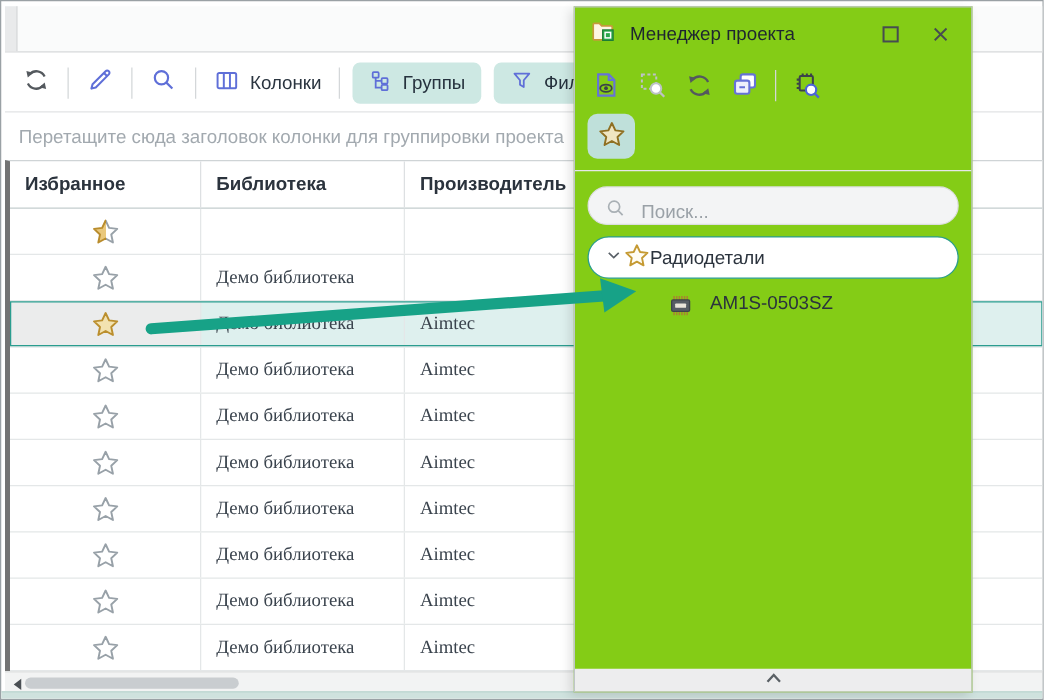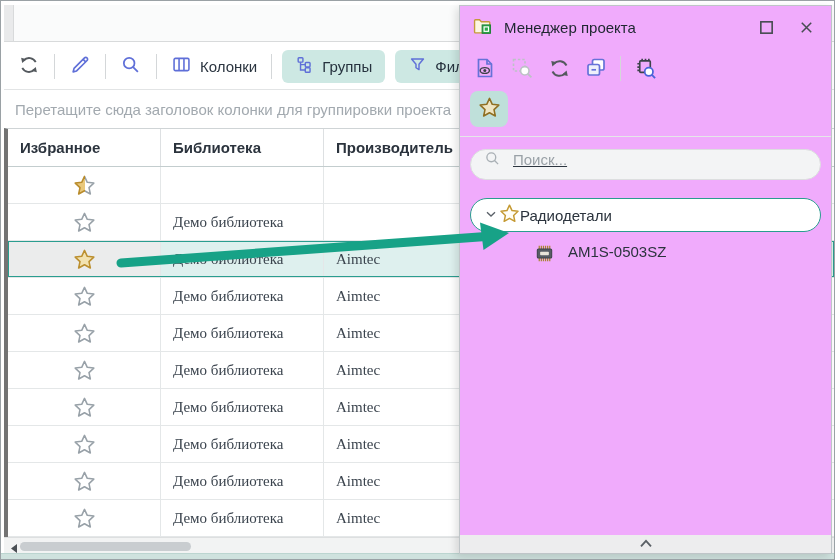--- a/index.html
+++ b/index.html
@@ -29,32 +29,32 @@
   .td{display:flex;align-items:center;padding-left:12px;color:#3a434d;border-right:1px solid #e4e7e8;overflow:hidden;white-space:nowrap;font-family:Liberation Serif, serif;}
   .td.fav{justify-content:center;padding-left:0;}
   .trow.selected{background:#def0ee;}
   .trow.selected::after{content:'';position:absolute;inset:0;border:1.5px solid #2a9d8f;pointer-events:none;}
   .trow.selected .td.fav{background:#ebecec;}
   .hscroll{position:absolute;left:3px;right:0;bottom:6px;height:16px;background:#f2f3f3;border-top:1px solid #dddfe0;}
   .hscroll .arrow{position:absolute;left:5px;top:2px;cursor:pointer;}
   .hthumb{position:absolute;left:16px;top:3.5px;width:171px;height:9px;border-radius:5px;background:#c9cdd0;cursor:pointer;}
   .bottomstrip{position:absolute;left:0;right:0;bottom:0;height:6px;background:#cfe2de;border-top:1px solid #bcd5d0;}
   
-  .panel{position:absolute;left:458px;top:4px;width:373px;height:549px;background:#f0abfc;border:1px solid #bfc5c8;box-shadow:-3px 3px 8px rgba(0,0,0,.12);z-index:10;}
+  .panel{position:absolute;left:458px;top:4px;width:319px;height:549px;background:#84cc16;border:1px solid #bfc5c8;box-shadow:-3px 3px 8px rgba(0,0,0,.12);z-index:10;}
   .ptitle{height:42px;display:flex;align-items:center;gap:10px;padding:0 14px 0 12px;}
   .ptitle-text{flex:1;color:#1e2630;}
   .pbtn{display:flex;align-items:center;justify-content:center;width:22px;height:22px;cursor:pointer;}
   .ptoolbar{height:40px;display:flex;align-items:center;gap:11px;padding-left:12px;}
   .picon{width:26px;height:26px;display:flex;align-items:center;justify-content:center;cursor:pointer;}
   .pstar-row{padding:3px 0 9px 10px;border-bottom:1px solid #e5e7e8;}
   .pstarbtn{width:38px;height:36px;background:#bfe0da;border-radius:8px;display:flex;align-items:center;justify-content:center;cursor:pointer;}
-  .psearch{margin:12px 10px 0;height:31px;background:#f3f4f5;border:1px solid #dcdedf;border-radius:16px;display:flex;align-items:flex-start;gap:10px;padding:0 13px;text-decoration:underline;}
+  .psearch{margin:12px 10px 0;height:31px;background:#f3f4f5;border:1px solid #dcdedf;border-radius:16px;display:flex;align-items:flex-end;gap:10px;padding:0 13px;}
   .psearch input{flex:1;border:none;outline:none;background:transparent;font-family:"Liberation Sans",sans-serif;font-size:15px;color:#4a525a;}
   .psearch input::placeholder{color:#9aa1a7;}
-  .ptree-group{margin:18px 10px 0;height:34px;border:1px solid #2a9d8f;border-radius:17px;display:flex;align-items:center;gap:0;padding:0 12px;color:#2b333d;cursor:pointer;background:#fff;}
+  .ptree-group{margin:9px 10px 0;height:34px;border:1px solid #2a9d8f;border-radius:17px;display:flex;align-items:center;gap:0;padding:0 12px;color:#2b333d;cursor:pointer;background:#fff;}
   .ptree-item{margin:11px 0 0 74px;display:flex;align-items:flex-start;gap:13px;color:#2b333d;cursor:pointer;}
   .pbottom{position:absolute;left:0;right:0;bottom:0;height:18px;background:#ededee;display:flex;align-items:center;justify-content:center;cursor:pointer;}
   
   .arrow-overlay{position:absolute;left:0;top:0;z-index:50;pointer-events:none;}
 </style>
 </head>
 <body>
 
 <svg width="0" height="0" style="position:absolute">
   <defs>

